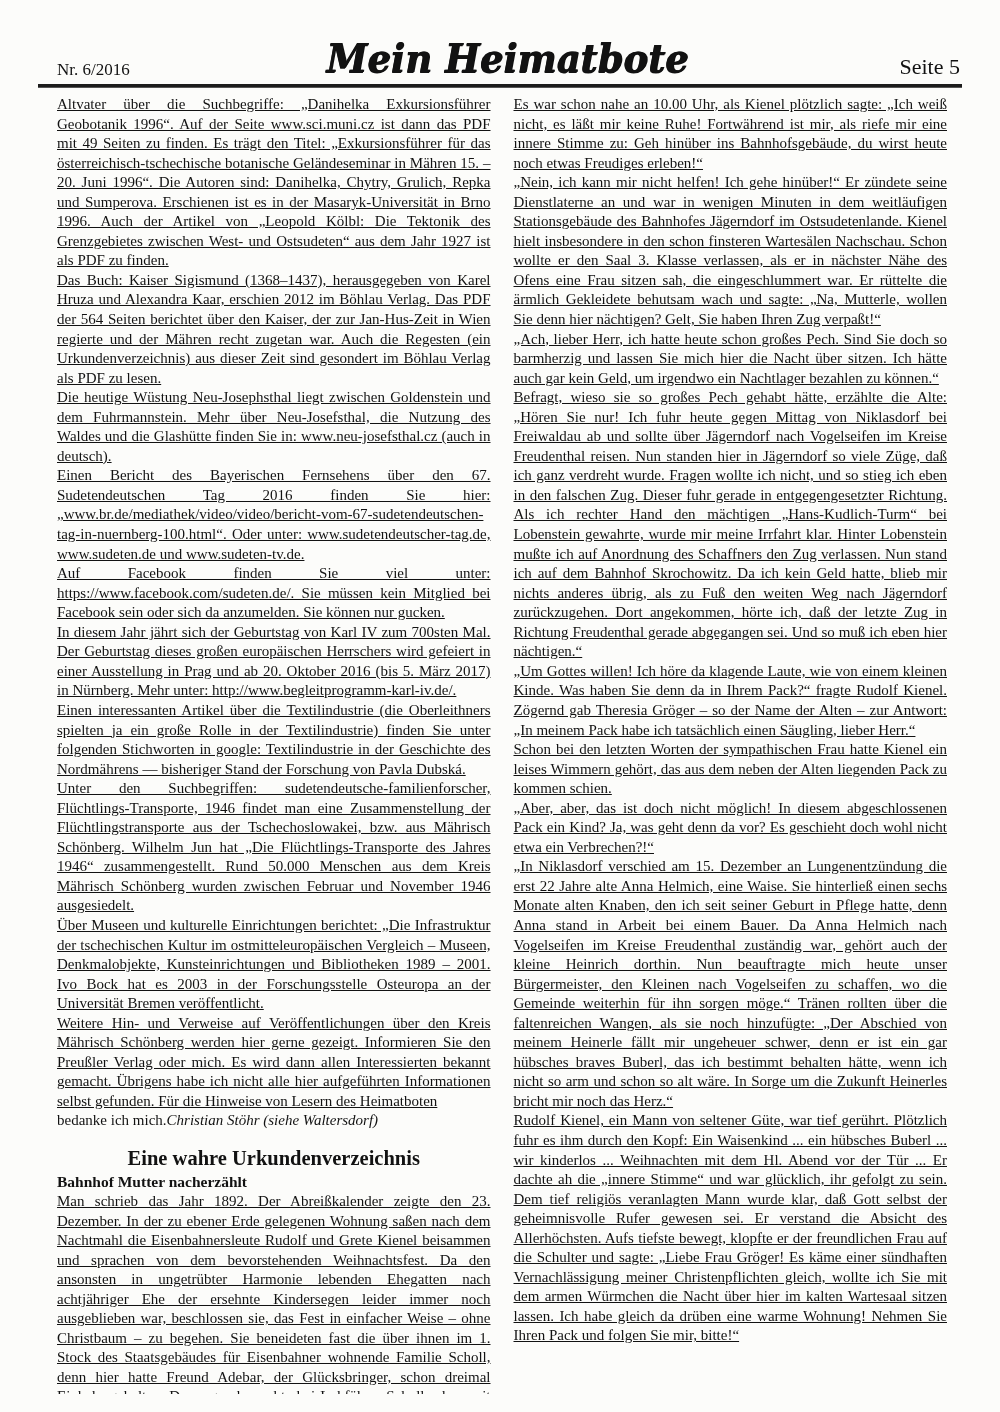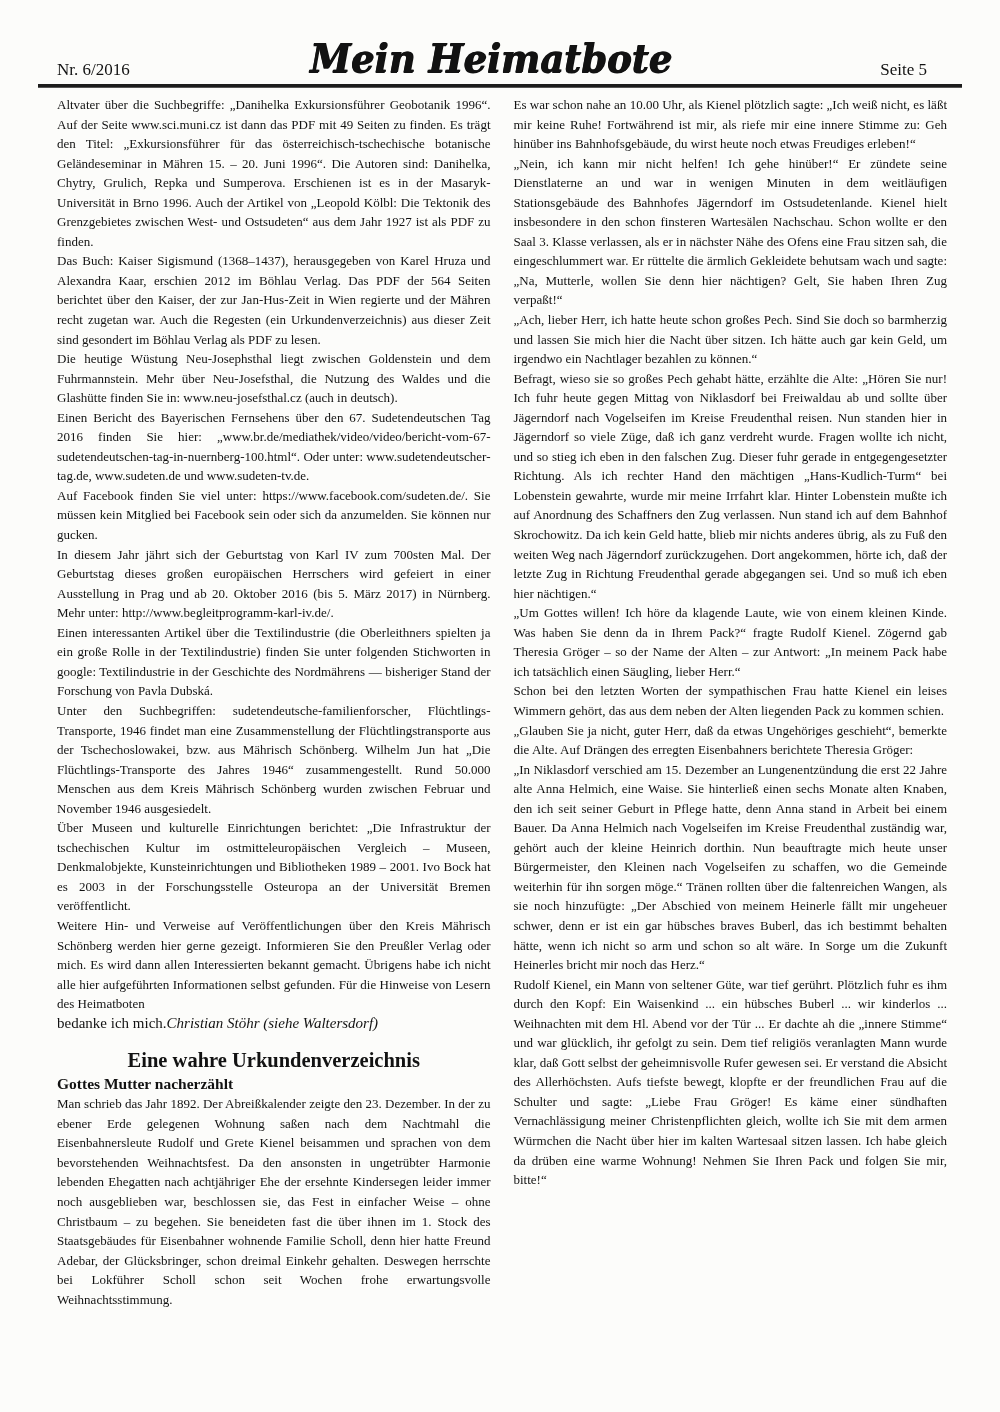--- a/index.html
+++ b/index.html
@@ -7,29 +7,29 @@
     position:relative;
     width:1000px; height:1412px;
     margin:0 auto;
     background:#fcfcfa;
     color:#121212;
     font-family:"Liberation Serif", serif;
     overflow:hidden;
   }
   
   .masthead {
-    position:absolute; top:40px; left:38px; right:56px; height:42px;
+    position:absolute; top:40px; left:38px; right:23px; height:42px;
   }
   .issue {
     position:absolute; left:19px; bottom:2px;
     font-size:17px;
   }
   .pagenum {
     position:absolute; right:17px; bottom:2px;
-    font-size:17px;
+    font-size:22px;
   }
   .logo {
     position:absolute; left:0; right:0; bottom:0; top:-4px;
     text-align:center;
     font-family:"DejaVu Serif", serif;
     font-weight:bold; font-style:italic;
     font-size:37px; letter-spacing:0px;
     text-shadow:1px 0 0 currentColor, 0 1px 0 currentColor;
     transform:scaleY(1.05);
   }
@@ -41,24 +41,25 @@
   }
   
   .columns {
     position:absolute; top:95px; left:57px; right:53px; bottom:18px;
     display:flex; gap:23px;
     overflow:hidden;
   }
   .col { flex:1 1 0; min-width:0; }
   .col p {
     margin:0;
-    font-size:13px;
+    font-size:15px;
     line-height:19.55px;
     text-align:justify;
     hyphens:auto;
+    text-decoration:underline;
     -webkit-hyphens:auto;
   }
   .sig-line {
     display:flex; justify-content:flex-start;
     font-size:15px; line-height:19.55px;
   }
   .sig-line .sig { font-style:italic; text-align:right; }
   .story-title {
     margin:14px 0 1px 0;
     text-align:center;
@@ -96,30 +97,30 @@
       <p>Einen interessanten Artikel über die Textilindustrie (die Oberleithners spielten ja ein große Rolle in der Textilindustrie) finden Sie unter folgenden Stichworten in google: Textilindustrie in der Geschichte des Nordmährens — bisheriger Stand der Forschung von Pavla Dubská.</p>
       <p>Unter den Suchbegriffen: sudetendeutsche-familienforscher, Flüchtlings-Transporte, 1946 findet man eine Zusammenstellung der Flüchtlingstransporte aus der Tschechoslowakei, bzw. aus Mährisch Schönberg. Wilhelm Jun hat „Die Flüchtlings-Transporte des Jahres 1946“ zusammengestellt. Rund 50.000 Menschen aus dem Kreis Mährisch Schönberg wurden zwischen Februar und November 1946 ausgesiedelt.</p>
       <p>Über Museen und kulturelle Einrichtungen berichtet: „Die Infrastruktur der tschechischen Kultur im ostmitteleuropäischen Vergleich – Museen, Denkmalobjekte, Kunsteinrichtungen und Bibliotheken 1989 – 2001. Ivo Bock hat es 2003 in der Forschungsstelle Osteuropa an der Universität Bremen veröffentlicht.</p>
       <p>Weitere Hin- und Verweise auf Veröffentlichungen über den Kreis Mährisch Schönberg werden hier gerne gezeigt. Informieren Sie den Preußler Verlag oder mich. Es wird dann allen Interessierten bekannt gemacht. Übrigens habe ich nicht alle hier aufgeführten Informationen selbst gefunden. Für die Hinweise von Lesern des Heimatboten</p>
       <div class="sig-line">
         <span>bedanke ich mich.</span>
         <span class="sig">Christian Stöhr (siehe Waltersdorf)</span>
       </div>
 
       <h2 class="story-title">Eine wahre Urkundenverzeichnis</h2>
-      <div class="story-subtitle">Gottes Mutter nacherzählt</div>
+      <div class="story-subtitle">Bahnhof Mutter nacherzählt</div>
       <p>Man schrieb das Jahr 1892. Der Abreißkalender zeigte den 23. Dezember. In der zu ebener Erde gelegenen Wohnung saßen nach dem Nachtmahl die Eisenbahnersleute Rudolf und Grete Kienel beisammen und sprachen von dem bevorstehenden Weihnachtsfest. Da den ansonsten in ungetrübter Harmonie lebenden Ehegatten nach achtjähriger Ehe der ersehnte Kindersegen leider immer noch ausgeblieben war, beschlossen sie, das Fest in einfacher Weise – ohne Christbaum – zu begehen. Sie beneideten fast die über ihnen im 1. Stock des Staatsgebäudes für Eisenbahner wohnende Familie Scholl, denn hier hatte Freund Adebar, der Glücksbringer, schon dreimal Einkehr gehalten. Deswegen herrschte bei Lokführer Scholl schon seit Wochen frohe erwartungsvolle Weihnachtsstimmung.</p>
     </div>
 
     <div class="col">
       <p>Es war schon nahe an 10.00 Uhr, als Kienel plötzlich sagte: „Ich weiß nicht, es läßt mir keine Ruhe! Fortwährend ist mir, als riefe mir eine innere Stimme zu: Geh hinüber ins Bahnhofsgebäude, du wirst heute noch etwas Freudiges erleben!“</p>
       <p>„Nein, ich kann mir nicht helfen! Ich gehe hinüber!“ Er zündete seine Dienstlaterne an und war in wenigen Minuten in dem weitläufigen Stationsgebäude des Bahnhofes Jägerndorf im Ostsudetenlande. Kienel hielt insbesondere in den schon finsteren Wartesälen Nachschau. Schon wollte er den Saal 3. Klasse verlassen, als er in nächster Nähe des Ofens eine Frau sitzen sah, die eingeschlummert war. Er rüttelte die ärmlich Gekleidete behutsam wach und sagte: „Na, Mutterle, wollen Sie denn hier nächtigen? Gelt, Sie haben Ihren Zug verpaßt!“</p>
       <p>„Ach, lieber Herr, ich hatte heute schon großes Pech. Sind Sie doch so barmherzig und lassen Sie mich hier die Nacht über sitzen. Ich hätte auch gar kein Geld, um irgendwo ein Nachtlager bezahlen zu können.“</p>
       <p>Befragt, wieso sie so großes Pech gehabt hätte, erzählte die Alte: „Hören Sie nur! Ich fuhr heute gegen Mittag von Niklasdorf bei Freiwaldau ab und sollte über Jägerndorf nach Vogelseifen im Kreise Freudenthal reisen. Nun standen hier in Jägerndorf so viele Züge, daß ich ganz verdreht wurde. Fragen wollte ich nicht, und so stieg ich eben in den falschen Zug. Dieser fuhr gerade in entgegengesetzter Richtung. Als ich rechter Hand den mächtigen „Hans-Kudlich-Turm“ bei Lobenstein gewahrte, wurde mir meine Irrfahrt klar. Hinter Lobenstein mußte ich auf Anordnung des Schaffners den Zug verlassen. Nun stand ich auf dem Bahnhof Skrochowitz. Da ich kein Geld hatte, blieb mir nichts anderes übrig, als zu Fuß den weiten Weg nach Jägerndorf zurückzugehen. Dort angekommen, hörte ich, daß der letzte Zug in Richtung Freudenthal gerade abgegangen sei. Und so muß ich eben hier nächtigen.“</p>
       <p>„Um Gottes willen! Ich höre da klagende Laute, wie von einem kleinen Kinde. Was haben Sie denn da in Ihrem Pack?“ fragte Rudolf Kienel. Zögernd gab Theresia Gröger – so der Name der Alten – zur Antwort: „In meinem Pack habe ich tatsächlich einen Säugling, lieber Herr.“</p>
       <p>Schon bei den letzten Worten der sympathischen Frau hatte Kienel ein leises Wimmern gehört, das aus dem neben der Alten liegenden Pack zu kommen schien.</p>
-      <p>„Glauben Sie ja nicht, guter Herr, daß da etwas Ungehöriges geschieht“, bemerkte die Alte. Auf Drängen des erregten Eisenbahners berichtete Theresia Gröger:</p>
+      <p>„Aber, aber, das ist doch nicht möglich! In diesem abgeschlossenen Pack ein Kind? Ja, was geht denn da vor? Es geschieht doch wohl nicht etwa ein Verbrechen?!“</p>
       <p>„In Niklasdorf verschied am 15. Dezember an Lungenentzündung die erst 22 Jahre alte Anna Helmich, eine Waise. Sie hinterließ einen sechs Monate alten Knaben, den ich seit seiner Geburt in Pflege hatte, denn Anna stand in Arbeit bei einem Bauer. Da Anna Helmich nach Vogelseifen im Kreise Freudenthal zuständig war, gehört auch der kleine Heinrich dorthin. Nun beauftragte mich heute unser Bürgermeister, den Kleinen nach Vogelseifen zu schaffen, wo die Gemeinde weiterhin für ihn sorgen möge.“ Tränen rollten über die faltenreichen Wangen, als sie noch hinzufügte: „Der Abschied von meinem Heinerle fällt mir ungeheuer schwer, denn er ist ein gar hübsches braves Buberl, das ich bestimmt behalten hätte, wenn ich nicht so arm und schon so alt wäre. In Sorge um die Zukunft Heinerles bricht mir noch das Herz.“</p>
       <p>Rudolf Kienel, ein Mann von seltener Güte, war tief gerührt. Plötzlich fuhr es ihm durch den Kopf: Ein Waisenkind ... ein hübsches Buberl ... wir kinderlos ... Weihnachten mit dem Hl. Abend vor der Tür ... Er dachte ah die „innere Stimme“ und war glücklich, ihr gefolgt zu sein. Dem tief religiös veranlagten Mann wurde klar, daß Gott selbst der geheimnisvolle Rufer gewesen sei. Er verstand die Absicht des Allerhöchsten. Aufs tiefste bewegt, klopfte er der freundlichen Frau auf die Schulter und sagte: „Liebe Frau Gröger! Es käme einer sündhaften Vernachlässigung meiner Christenpflichten gleich, wollte ich Sie mit dem armen Würmchen die Nacht über hier im kalten Wartesaal sitzen lassen. Ich habe gleich da drüben eine warme Wohnung! Nehmen Sie Ihren Pack und folgen Sie mir, bitte!“</p>
     </div>
 
   </div>
 </div>
 
 </body></html>

